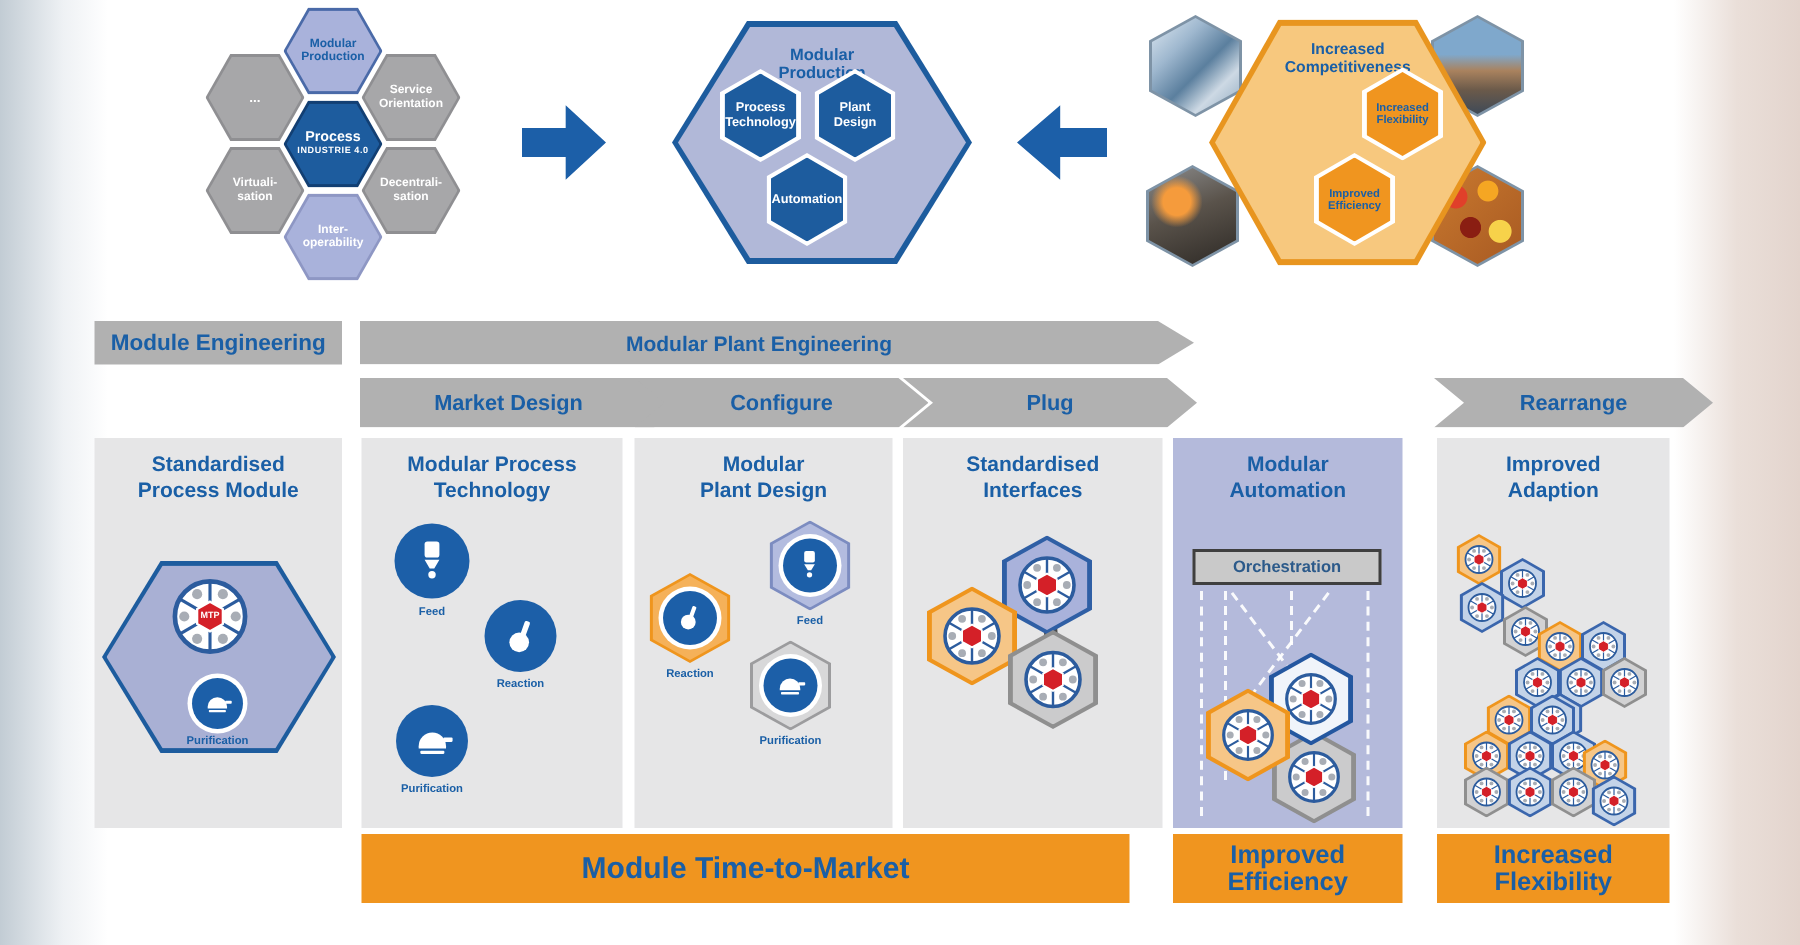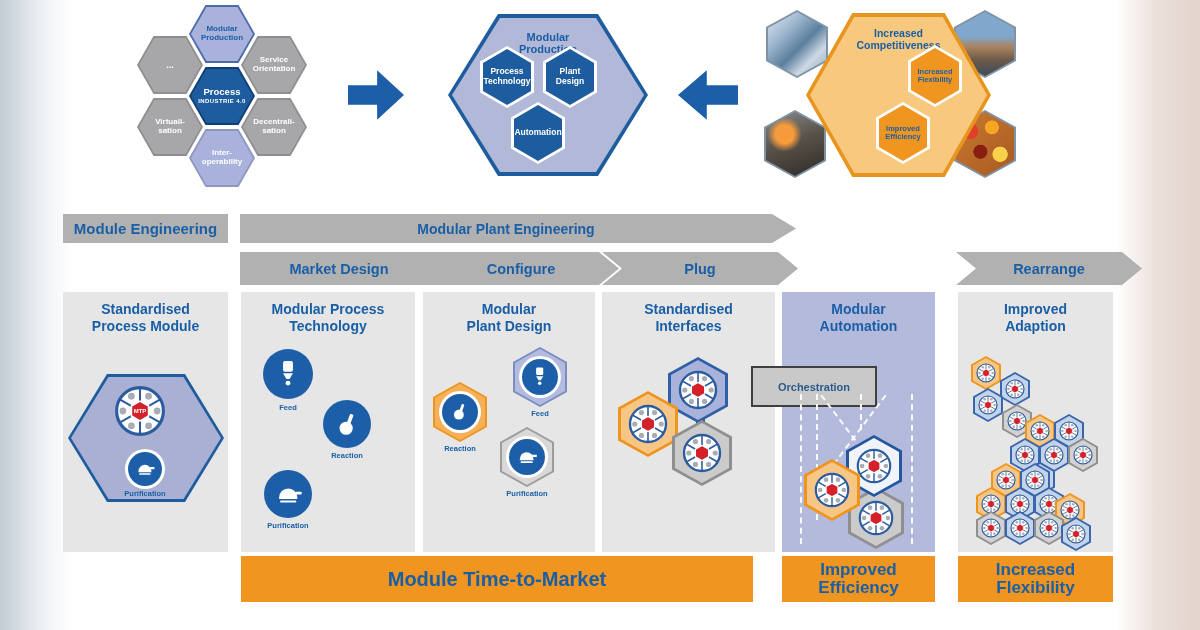--- a/index.html
+++ b/index.html
@@ -32,21 +32,21 @@
   .circ{position:absolute;border-radius:50%;background:#1c5fa8;display:flex;align-items:center;justify-content:center;}
   .circ svg{width:76%;height:76%;}
   .ring{box-shadow:0 0 0 3px #fff;}
   .tlbl{position:absolute;font-weight:bold;font-size:7.5px;color:#1a5fa6;text-align:center;transform:translateX(-50%);white-space:nowrap;}
   .wheel{position:absolute;}
   .conn{position:absolute;height:9px;background:#4d4d4d;border-radius:4px;}
   .dashv{position:absolute;width:0;border-left:2px dashed rgba(255,255,255,.92);}
   .dashd{position:absolute;height:0;border-top:2px dashed rgba(255,255,255,.92);}
   .mini{width:30px;height:34px;}
   .mini .mw{position:absolute;left:5px;top:7px;width:20px;height:20px;}
-  .orch{position:absolute;left:751px;top:366px;width:126px;height:41px;background:#c9c9c9;border:2px solid #3f3f3f;
+  .orch{position:absolute;left:795px;top:366px;width:126px;height:24px;background:#c9c9c9;border:2px solid #3f3f3f;
         display:flex;align-items:center;justify-content:center;font-weight:bold;font-size:11px;color:#2c5a8a;box-sizing:border-box;}
 </style>
 </head>
 <body>
 
 <svg width="0" height="0" style="position:absolute" aria-hidden="true">
   <defs>
     <g id="sym-wheel">
       <circle cx="50" cy="50" r="45" fill="#ffffff" stroke="#2c5c9e" stroke-width="6"></circle>
       <g stroke="#2c5c9e" stroke-width="4">

